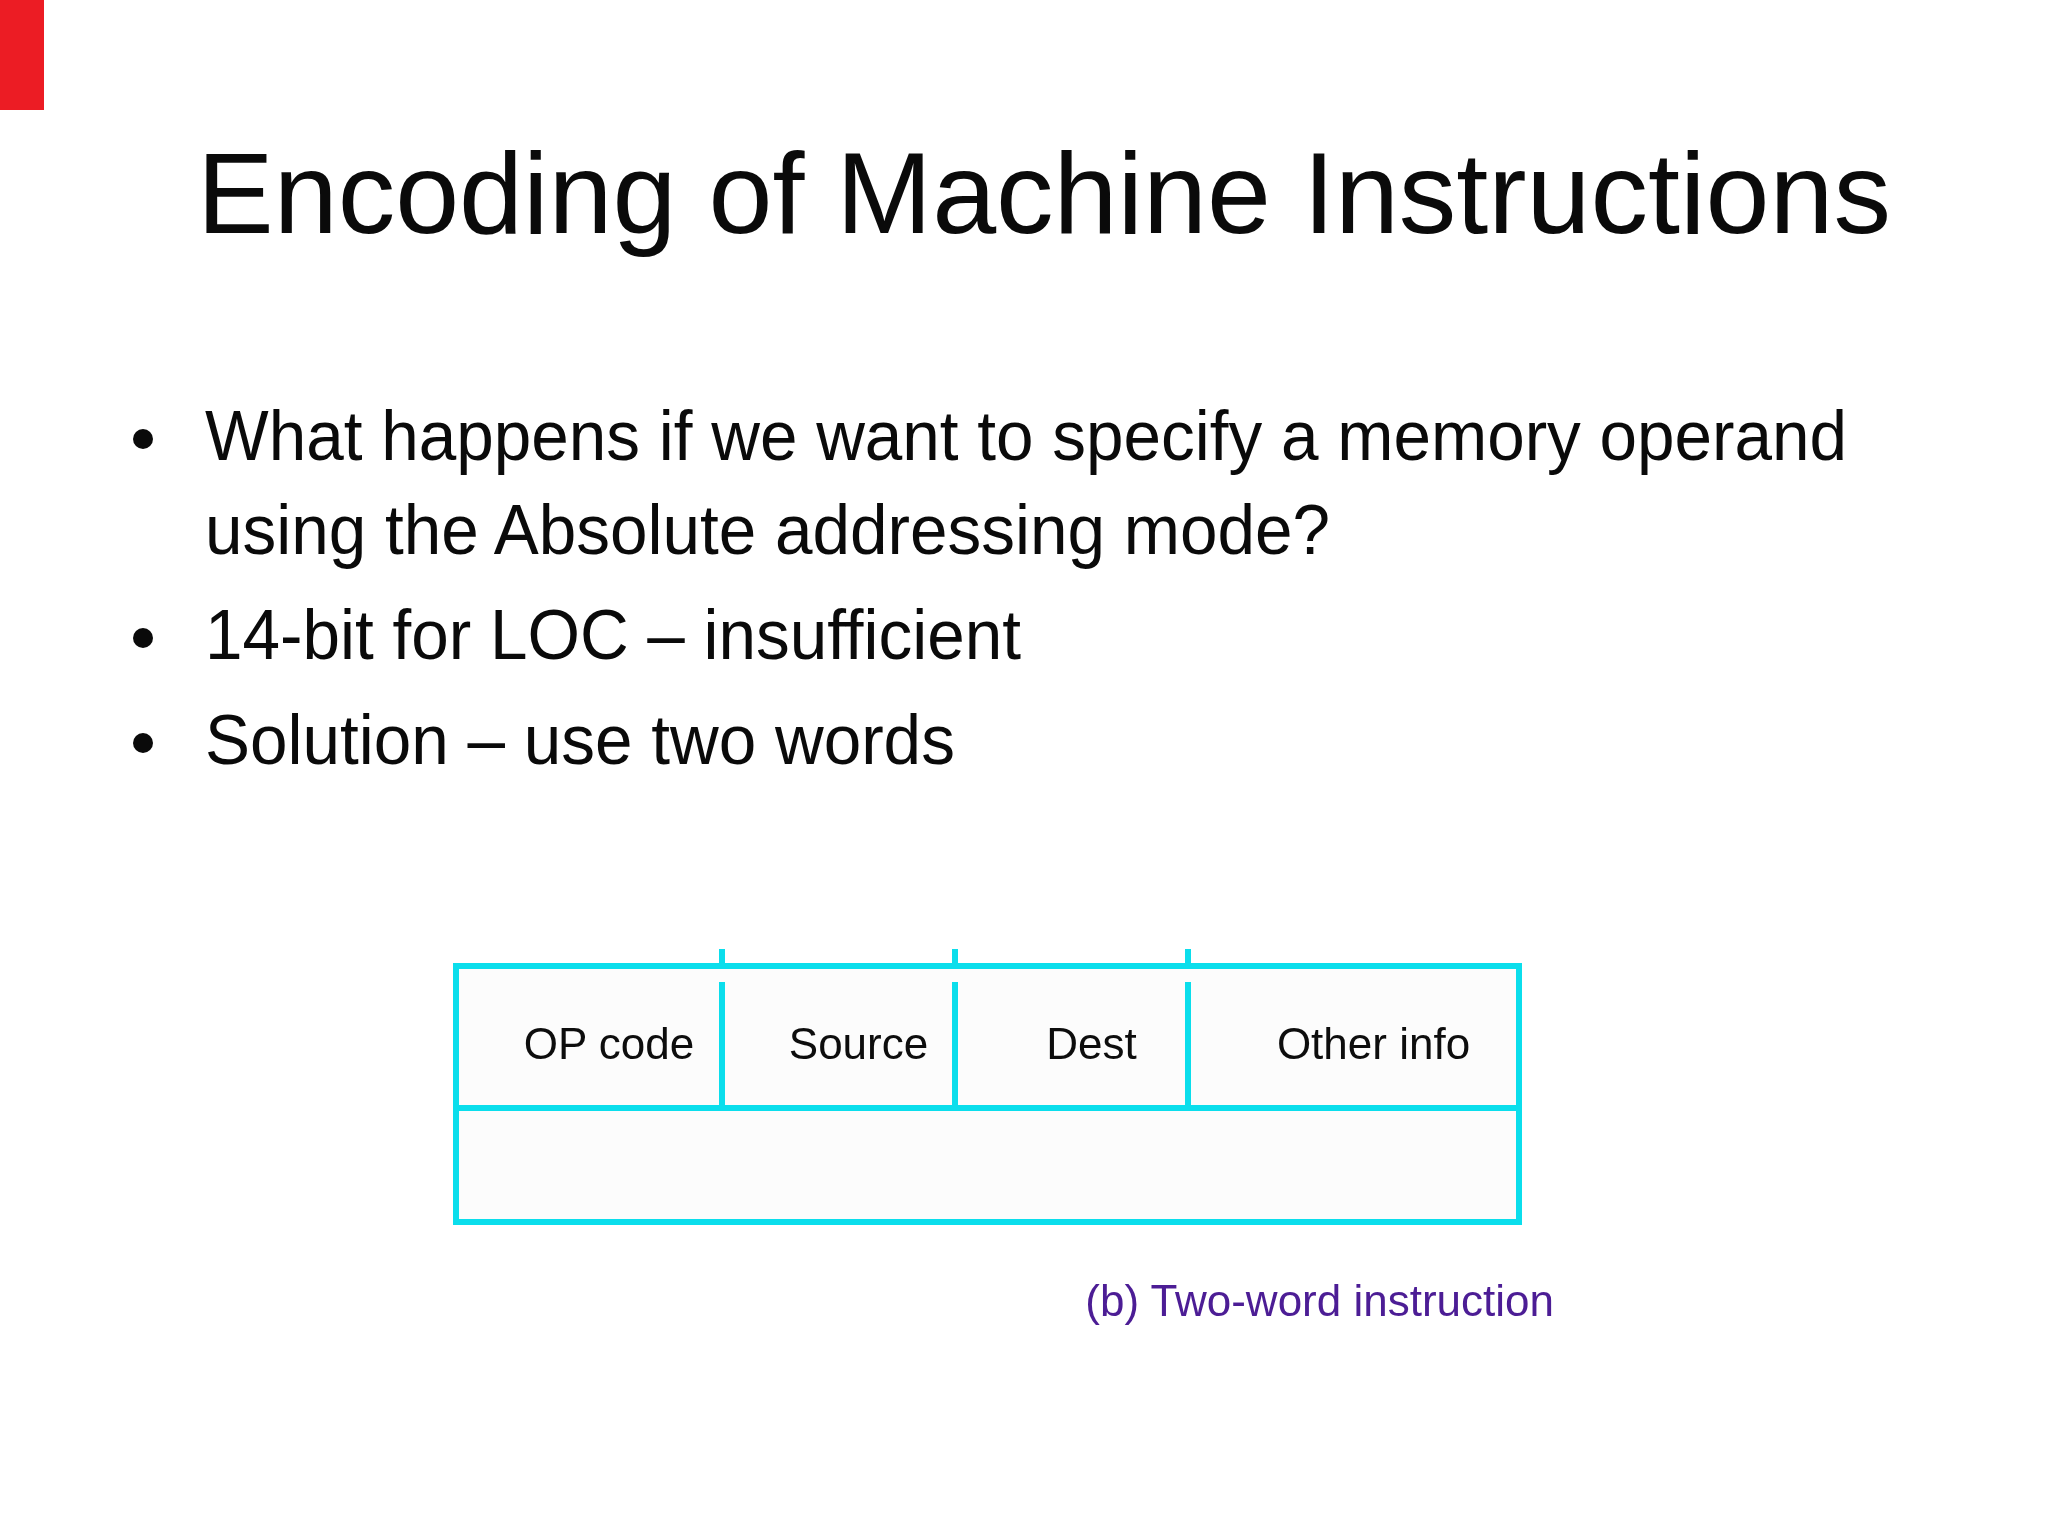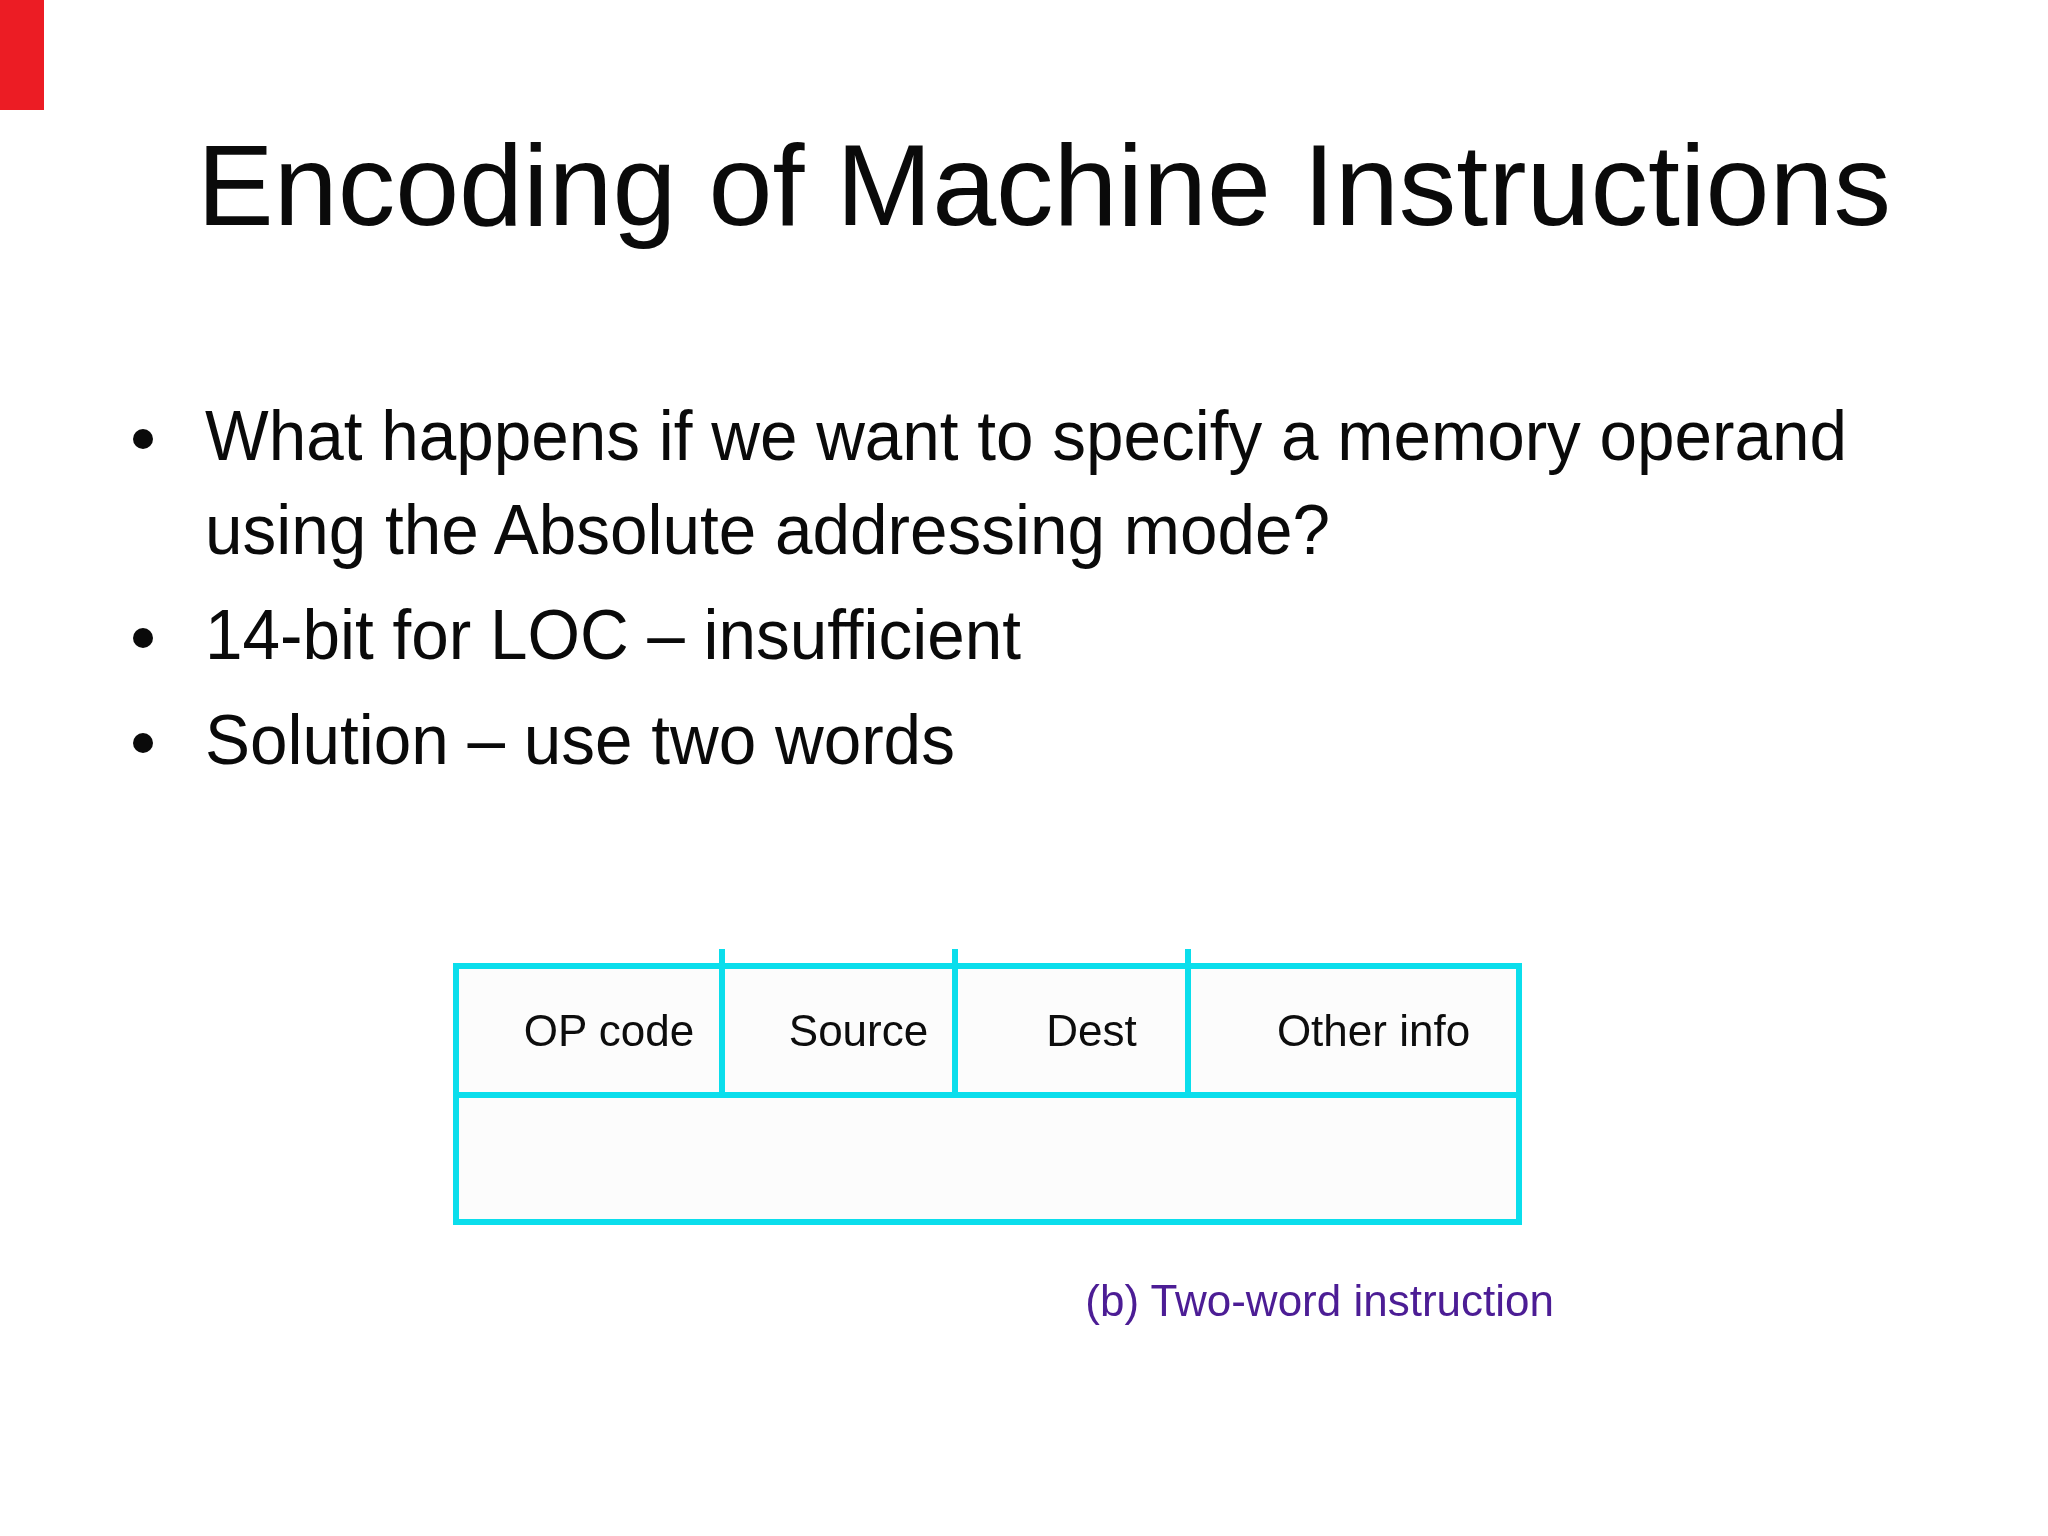--- a/index.html
+++ b/index.html
@@ -12,21 +12,21 @@
     color:#0a0a0a;
   }
   
   .red-marker{
     position:absolute;left:0;top:0;width:44px;height:110px;
     background:#ec1c24;
   }
   
   .title{
     position:absolute;top:128px;left:40px;right:0;
-    margin:0;
+    margin:8px;
     font-size:115px;line-height:115px;font-weight:400;
     text-align:center;white-space:nowrap;
     color:#0a0a0a;
   }
   
   .bullets{
     position:absolute;top:389px;left:0;right:12px;
     margin:0;padding:0;list-style:none;
   }
   .bullets li{
@@ -56,21 +56,21 @@
     background:#fcfcfc;
   }
   .tick{
     position:absolute;top:-20px;width:6px;height:14px;
     background:#0bdeec;
   }
   .tick.t1{left:260px}
   .tick.t2{left:493px}
   .tick.t3{left:726px}
   .row1{
-    display:flex;height:123px;align-items:stretch;
+    display:flex;height:123px;align-items:stretch;margin-top:13px;
   }
   .cell{
     display:flex;align-items:center;justify-content:center;
   }
   .cell .lbl{position:relative;left:20px;}
   .c1{width:260px}
   .c2{width:227px}
   .c3{width:227px}
   .c4{flex:1}
   .vdiv{width:6px;background:#0bdeec;}

